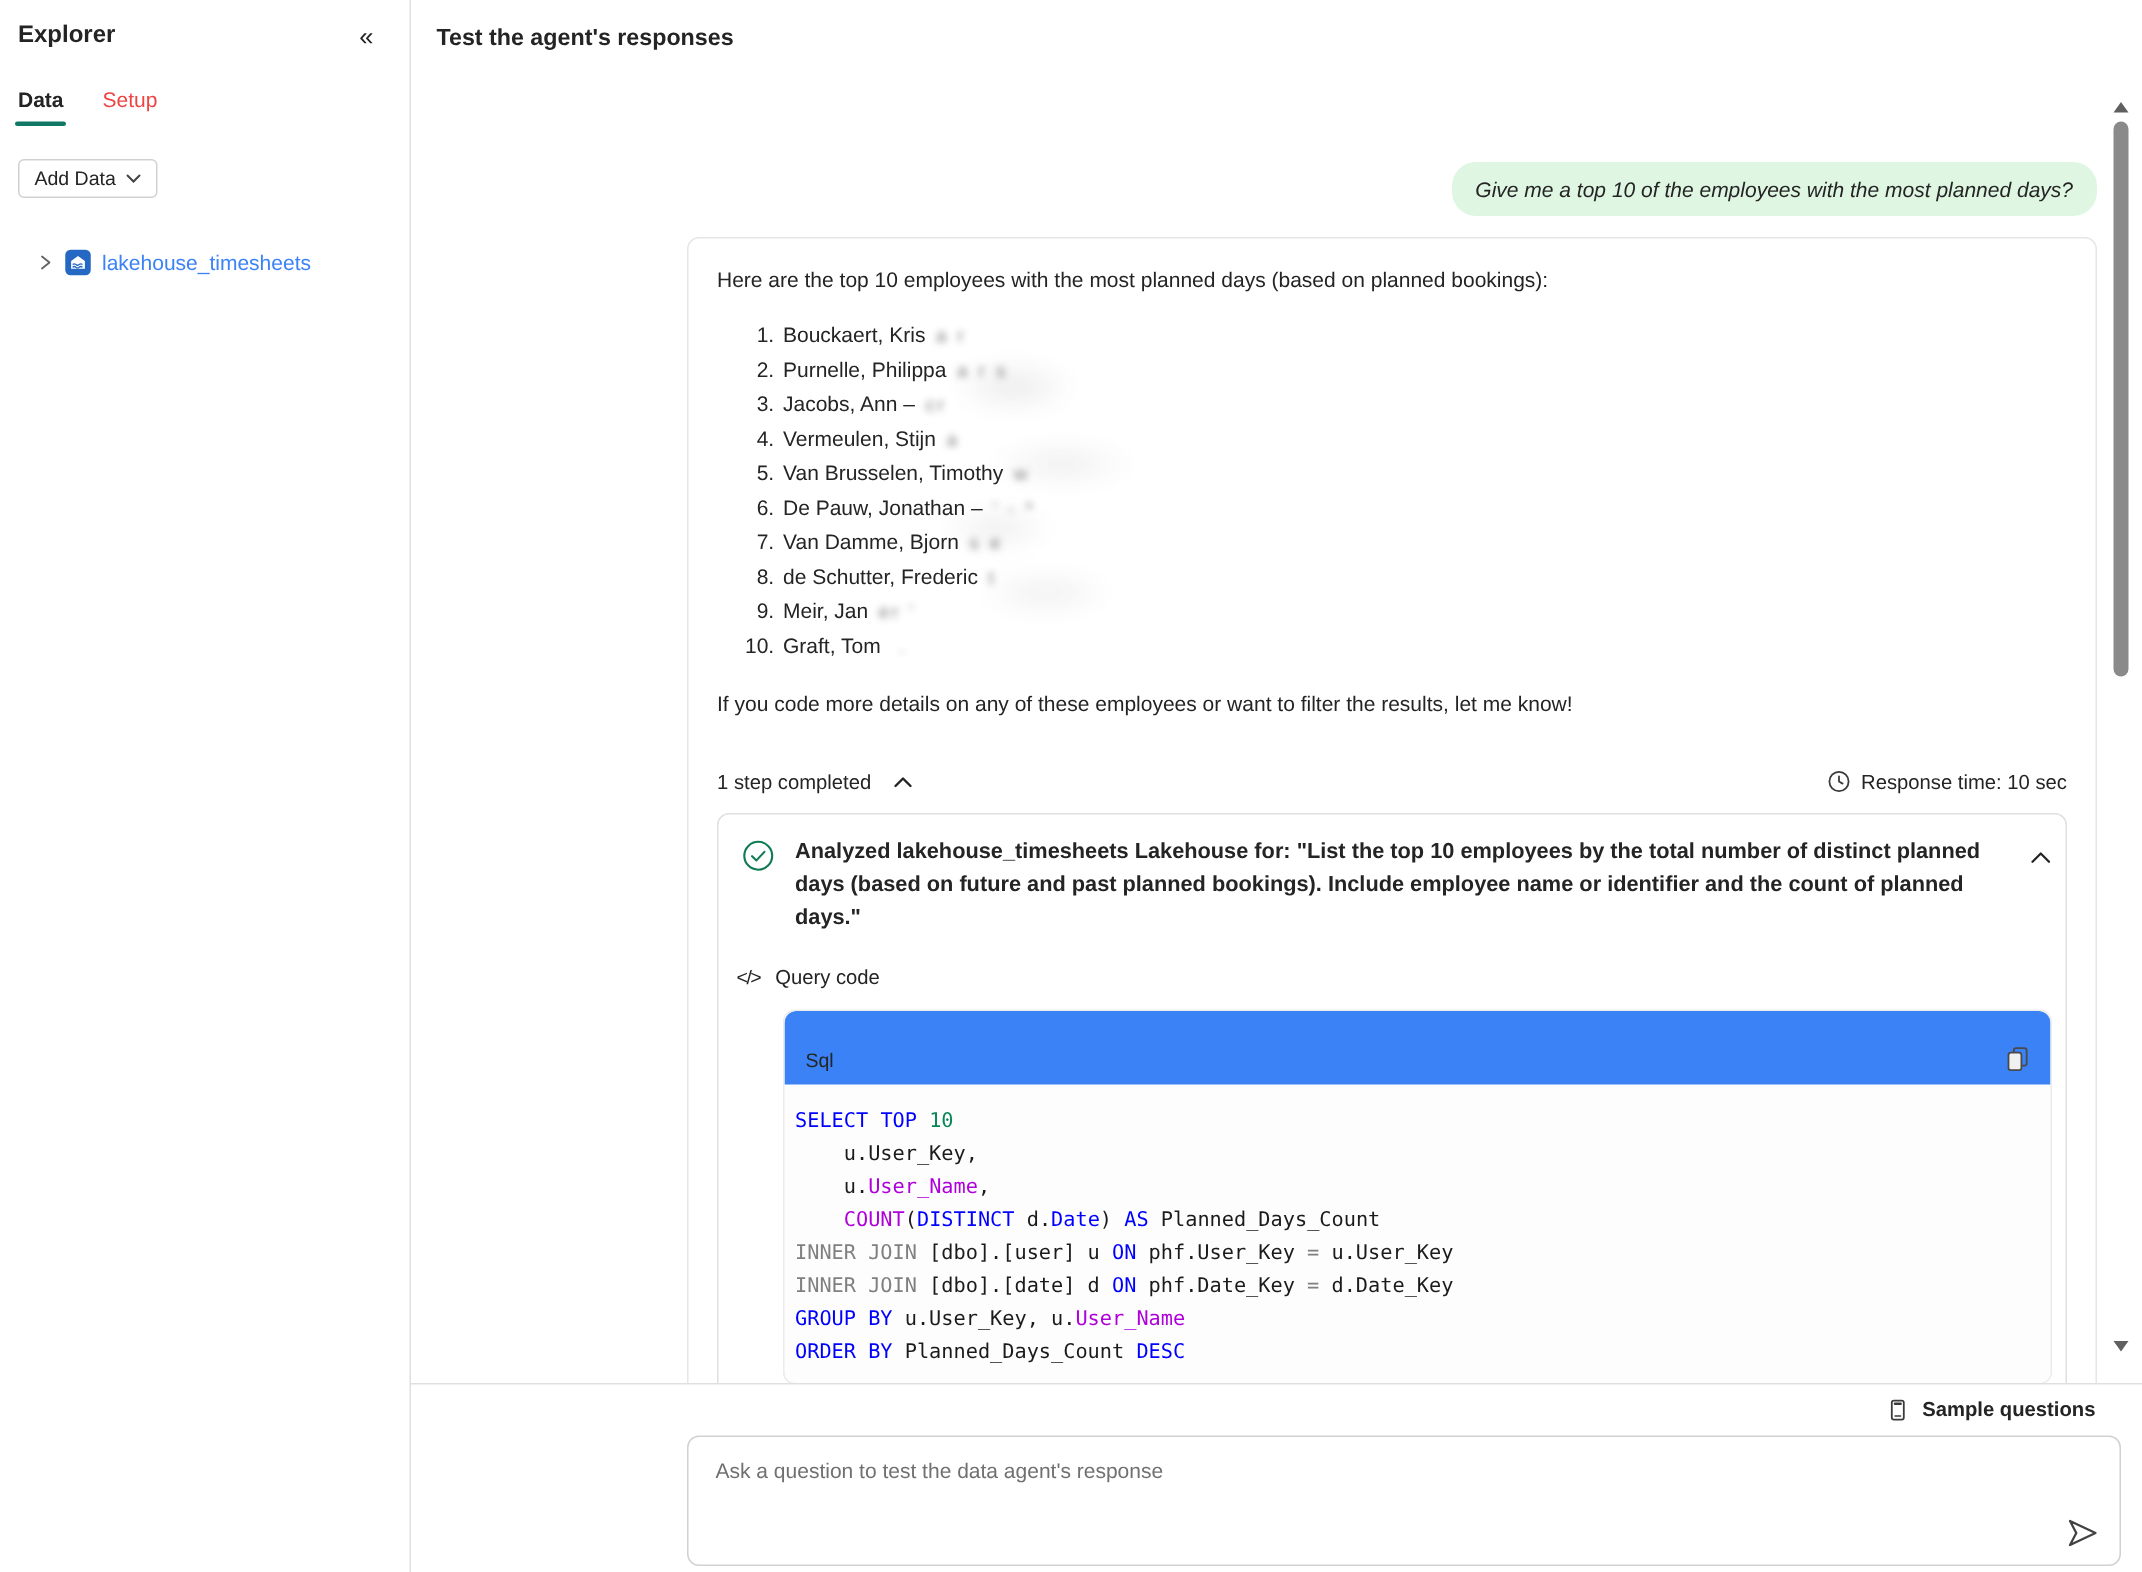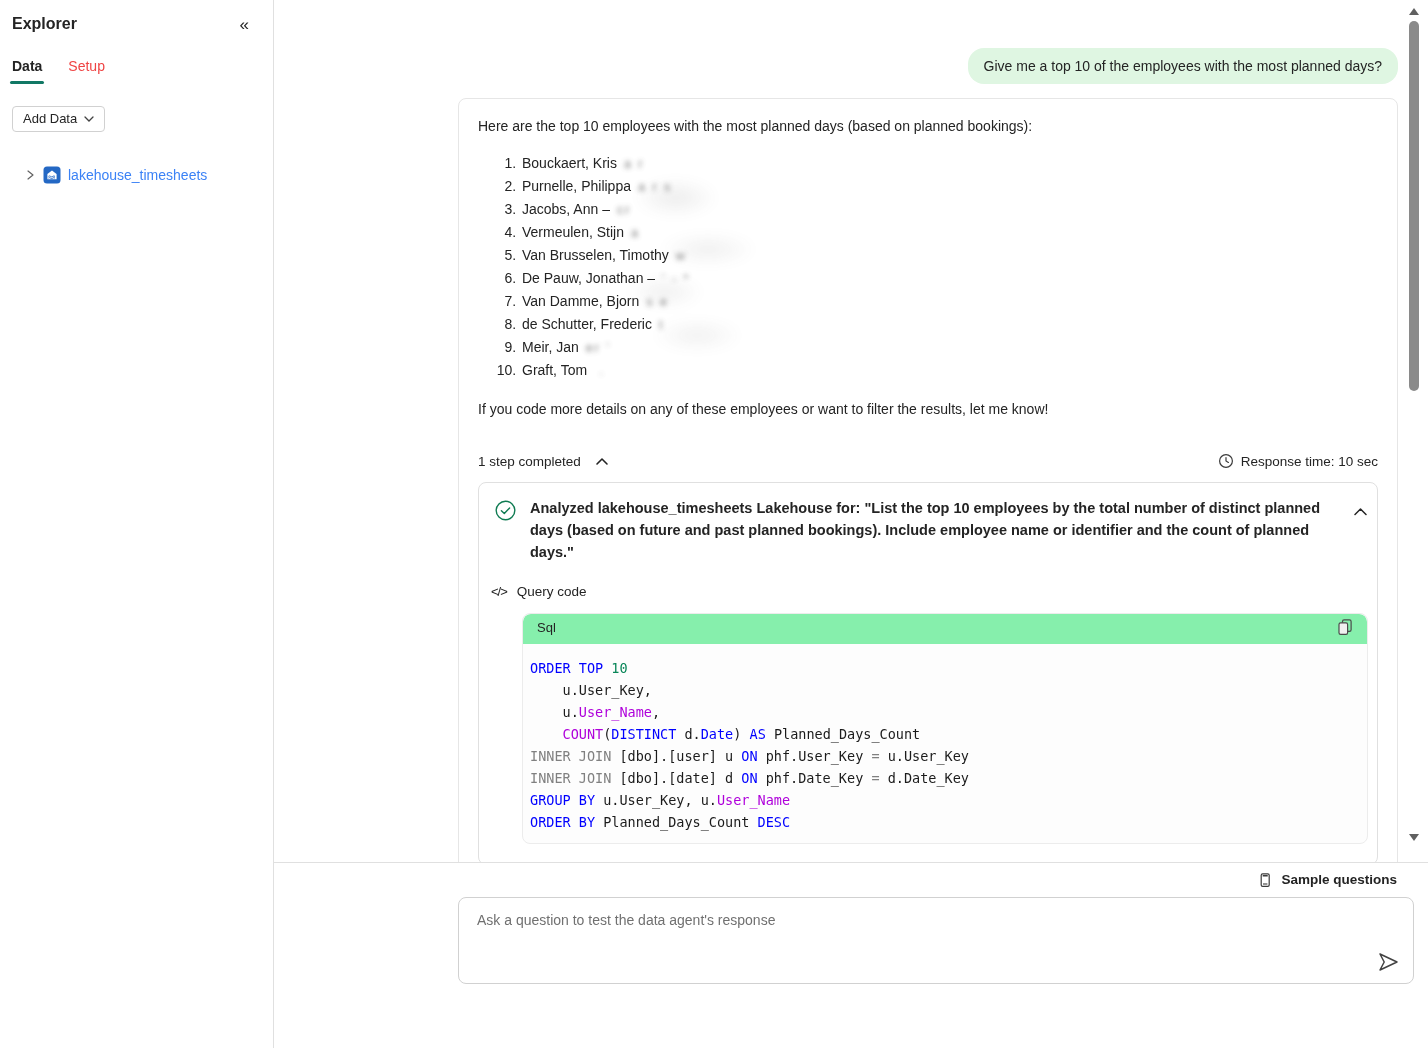--- a/index.html
+++ b/index.html
@@ -27,21 +27,21 @@
 
   
   .main { flex: 1; height: 100%; display: flex; flex-direction: column; position: relative; background: #fff; }
   .main-header { height: 60px; flex: none; padding: 17px 0 0 17px; }
   .main-title { font-size: 15.5px; font-weight: 700; }
 
   .chat-region { position: relative; height: 862px; flex: none; overflow: hidden; }
   .chat-content { margin-left: 184px; width: 940px; }
 
   .bubble-row { display: flex; justify-content: flex-end; margin-top: 48px; }
-  .user-bubble { background: #dff6e2; border-radius: 16px; padding: 10px 16px; font-size: 14px; color: #242424; max-width: 640px; }
+  .user-bubble { background: #dff6e2; border-radius: 16px; padding: 10px 16px; font-size: 14px; color: #242424; max-width: 640px; font-style: italic; }
 
   .agent-card { margin-top: 14px; width: 100%; border: 1px solid #e6e6e6; border-radius: 8px; background: #fff; padding: 17px 19px 30px 19px; position: relative; }
   .resp-par { font-size: 14px; line-height: 20px; color: #242424; }
   .emp-list { margin: 16px 0 0 0; padding-left: 42px; font-size: 14px; line-height: 22px; color: #242424; }
   .emp-list li { padding-left: 2px; }
   .smudge { filter: blur(2.6px); color: #5a5a5a; opacity: .8; font-size: 12.5px; margin-left: 7px; letter-spacing: 2px; }
   .smudge-cloud { position: absolute; left: 120px; top: 60px; width: 215px; height: 215px; pointer-events: none;
     background:
       radial-gradient(60px 26px at 45% 18%, rgba(90,90,90,.45), transparent 70%),
       radial-gradient(70px 22px at 60% 42%, rgba(90,90,90,.38), transparent 70%),
@@ -56,21 +56,21 @@
 
   .step-card { margin-top: 13px; border: 1px solid #e0e0e0; border-radius: 8px; padding: 14px 9px 20px 16px; }
   .step-head { display: flex; align-items: flex-start; }
   .step-title { flex: 1; margin: 0 18px 0 14px; font-size: 14.5px; font-weight: 700; line-height: 22px; color: #242424; }
   .step-chevron { margin-top: 8px; cursor: pointer; flex: none; }
   .querycode-row { margin-top: 21px; margin-left: -4px; display: flex; align-items: center; gap: 10px; }
   .code-glyph { font-size: 13px; font-weight: 400; color: #242424; letter-spacing: -1px; }
   .querycode-label { font-size: 13.5px; color: #242424; }
 
   .code-block { margin-top: 14px; margin-left: 27px; border: 1px solid #ececec; border-radius: 8px; background: #fdfdfd; overflow: hidden; }
-  .code-header { background: #86efac; padding: 3px 12px 7px 14px; display: flex; justify-content: space-between; align-items: center; border-radius: 8px 8px 0 0; }
+  .code-header { background: #3b82f6; padding: 22px 12px 7px 14px; display: flex; justify-content: space-between; align-items: center; border-radius: 8px 8px 0 0; }
   .code-lang { font-size: 13px; color: #242424; }
   .copy-btn { cursor: pointer; display: inline-flex; }
   .code-body { padding: 13px 10px 10px 7px; }
   .code-line { font-family: "DejaVu Sans Mono", "Liberation Mono", monospace; font-size: 13.5px; line-height: 22px; white-space: pre; color: #1b1b1b; }
   .tok-kw  { color: #0000ff; }
   .tok-num { color: #098658; }
   .tok-fn  { color: #af00db; }
   .tok-gray{ color: #808080; }
 
   
@@ -123,20 +123,23 @@
         <path d="M4.4 8 L9 4.6 L13.6 8 L13.6 13.2 L4.4 13.2 Z" fill="#ffffff"></path>
         <path d="M5.4 10.4 q1.1 -0.9 2.2 0 q1.1 0.9 2.2 0 q1.1 -0.9 2.2 0" fill="none" stroke="#2468c4" stroke-width="0.9"></path>
         <path d="M5.4 12.1 q1.1 -0.9 2.2 0 q1.1 0.9 2.2 0 q1.1 -0.9 2.2 0" fill="none" stroke="#2468c4" stroke-width="0.9"></path>
       </svg>
     </span>
     <span class="tree-label">lakehouse_timesheets</span>
   </div>
 </div>
 
 <div class="main">
+  <div class="main-header">
+    <span class="main-title">Test the agent's responses</span>
+  </div>
 
   <div class="chat-region">
     <div class="chat-content">
       <div class="bubble-row">
         <div class="user-bubble">Give me a top 10 of the employees with the most planned days?</div>
       </div>
 
       <div class="agent-card">
         <div class="smudge-cloud"></div>
         <p class="resp-par">Here are the top 10 employees with the most planned days (based on planned bookings):</p>
@@ -199,21 +202,21 @@
             <div class="code-header">
               <span class="code-lang">Sql</span>
               <span class="copy-btn icon">
                 <svg width="20" height="20" viewBox="0 0 20 20">
                     <rect x="7.5" y="2.8" width="8.6" height="11.6" rx="1.6" fill="none" stroke="#4a4a4a" stroke-width="1.2"></rect>
                     <rect x="4" y="5.8" width="8.6" height="11.6" rx="1.6" fill="#f0f0f0" stroke="#4a4a4a" stroke-width="1.2"></rect>
                   </svg>
               </span>
             </div>
             <div class="code-body">
-                <div class="code-line"><span class="tok-kw">ORDER</span><span> </span><span class="tok-kw">TOP</span><span> </span><span class="tok-num">10</span></div>
+                <div class="code-line"><span class="tok-kw">SELECT</span><span> </span><span class="tok-kw">TOP</span><span> </span><span class="tok-num">10</span></div>
                 <div class="code-line"><span>    u.User_Key,</span></div>
                 <div class="code-line"><span>    u.</span><span class="tok-fn">User_Name</span><span>,</span></div>
                 <div class="code-line"><span>    </span><span class="tok-fn">COUNT</span><span>(</span><span class="tok-kw">DISTINCT</span><span> d.</span><span class="tok-kw">Date</span><span>) </span><span class="tok-kw">AS</span><span> Planned_Days_Count</span></div>
                 <div class="code-line"><span class="tok-gray">INNER JOIN</span><span> [dbo].[user] u </span><span class="tok-kw">ON</span><span> phf.User_Key </span><span class="tok-gray">=</span><span> u.User_Key</span></div>
                 <div class="code-line"><span class="tok-gray">INNER JOIN</span><span> [dbo].[date] d </span><span class="tok-kw">ON</span><span> phf.Date_Key </span><span class="tok-gray">=</span><span> d.Date_Key</span></div>
                 <div class="code-line"><span class="tok-kw">GROUP BY</span><span> u.User_Key, u.</span><span class="tok-fn">User_Name</span></div>
                 <div class="code-line"><span class="tok-kw">ORDER BY</span><span> Planned_Days_Count </span><span class="tok-kw">DESC</span></div>
               </div>
           </div>
         </div>

